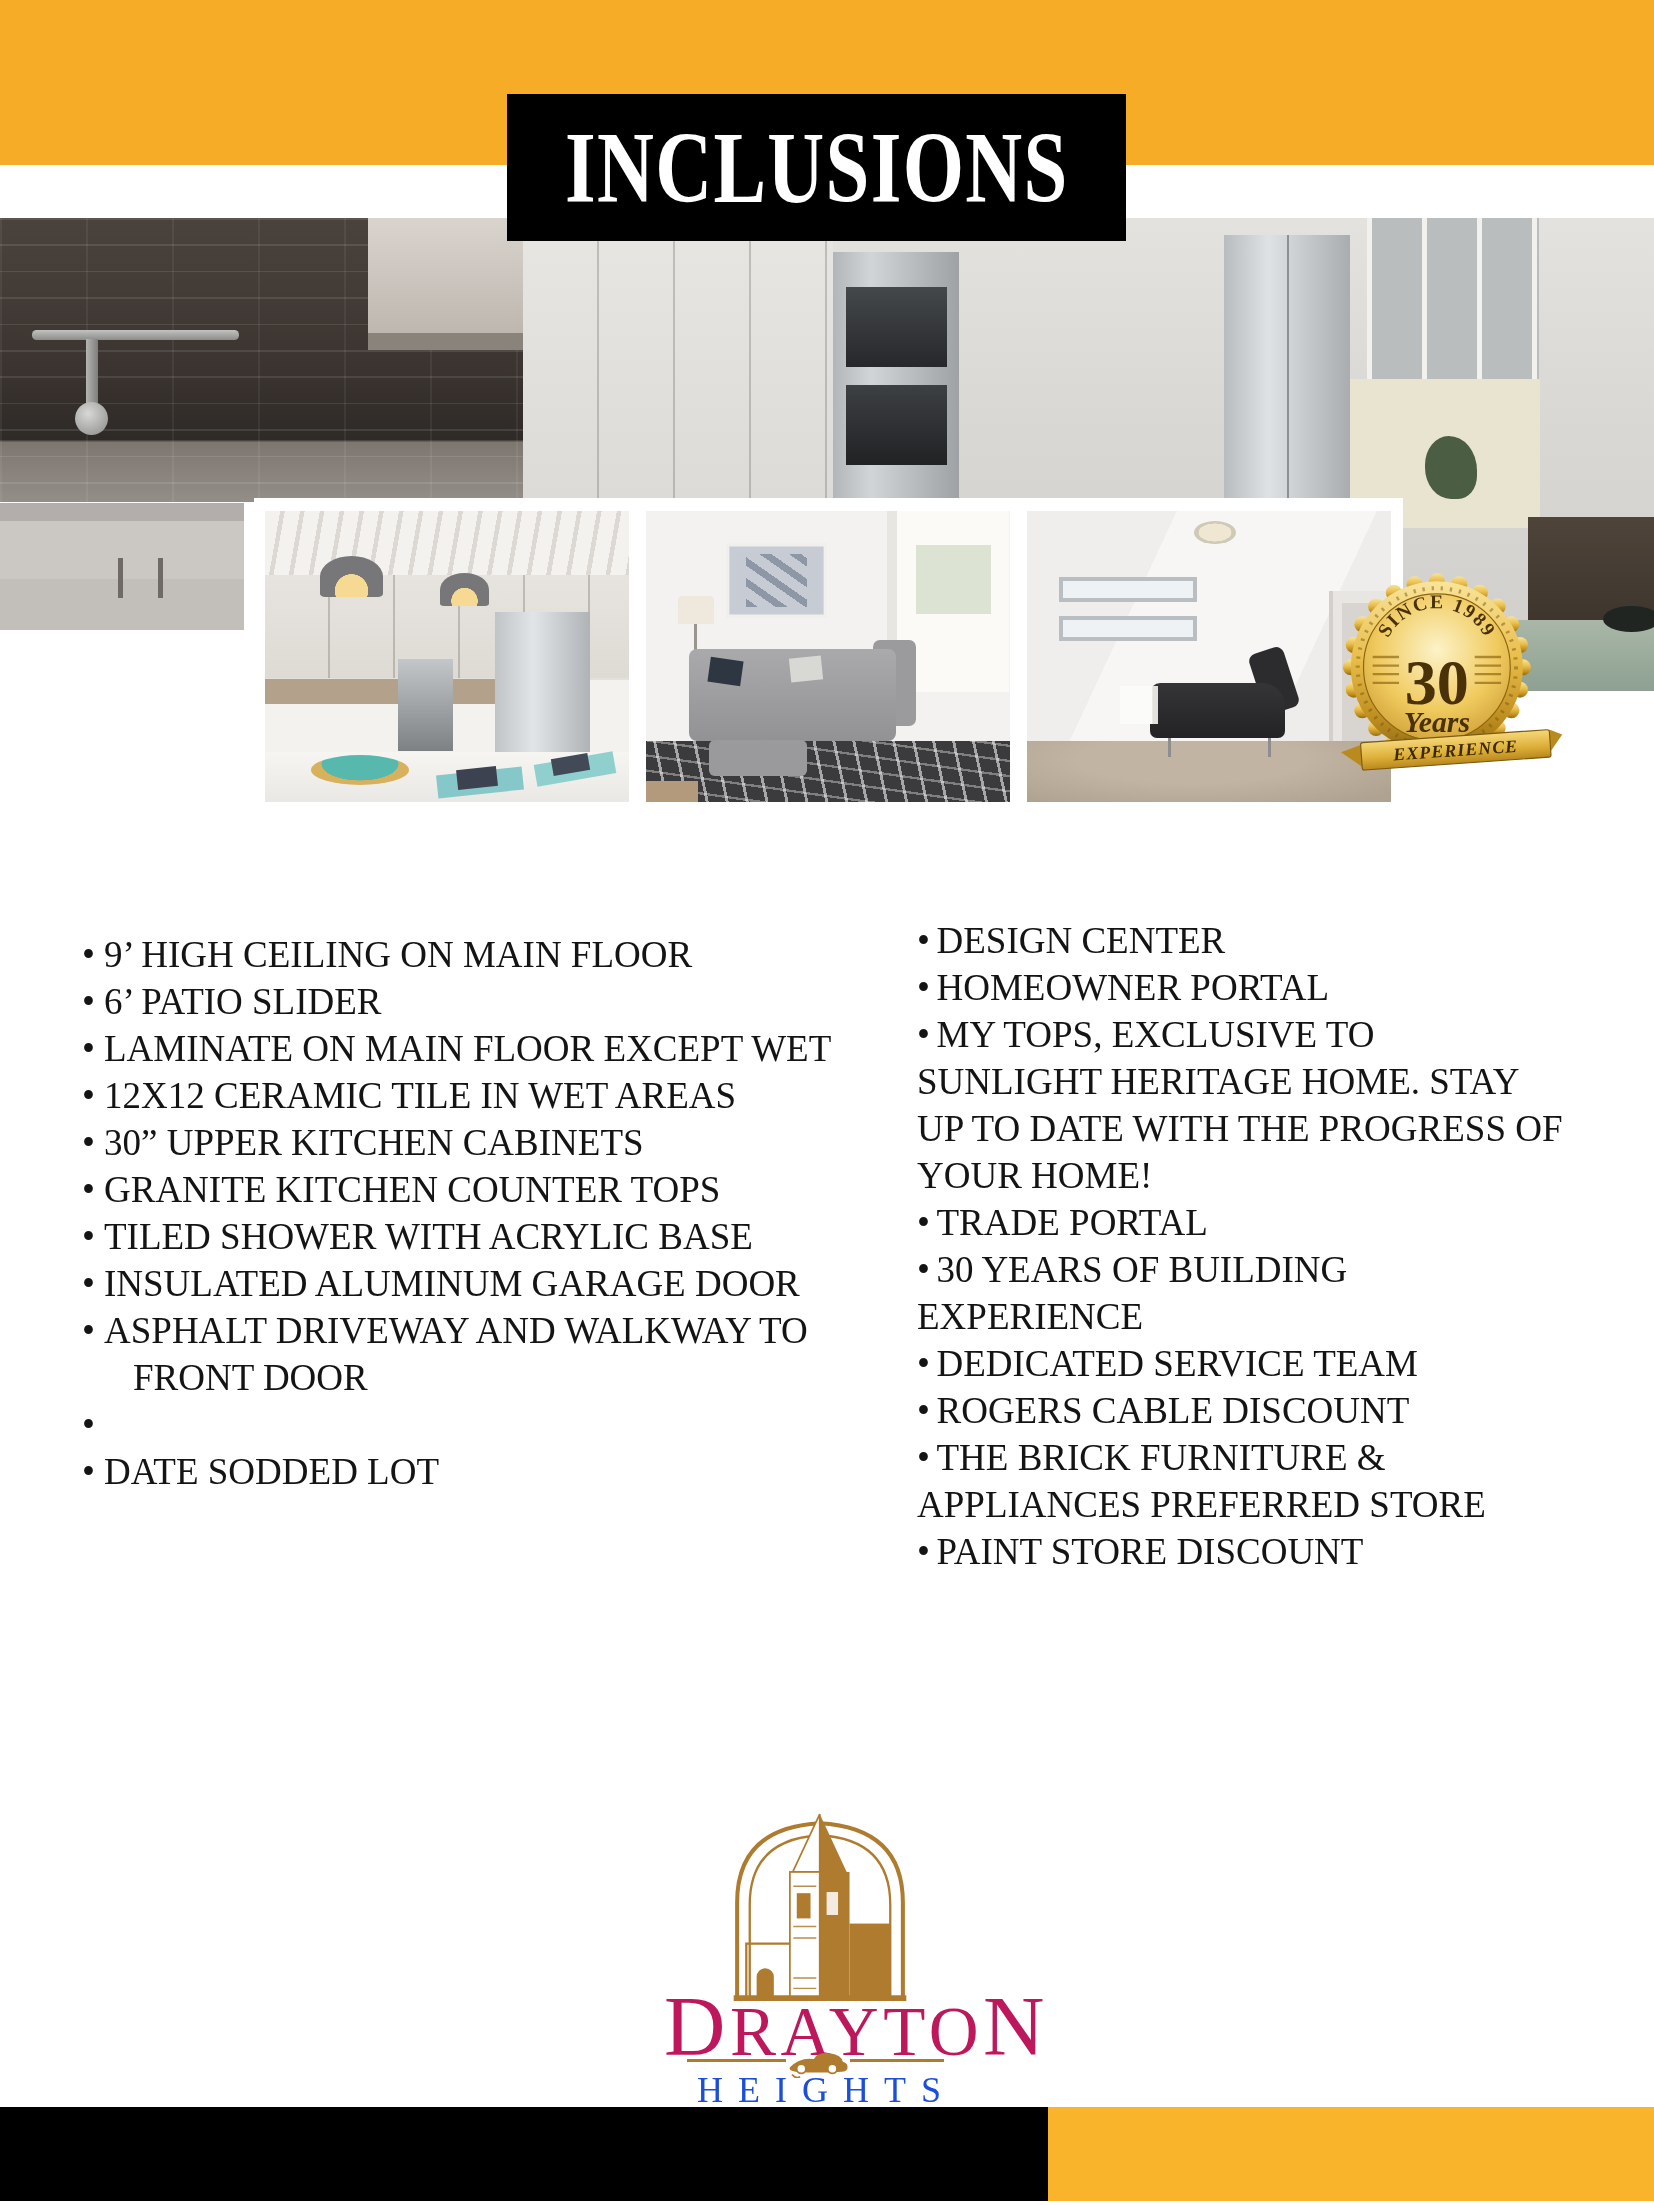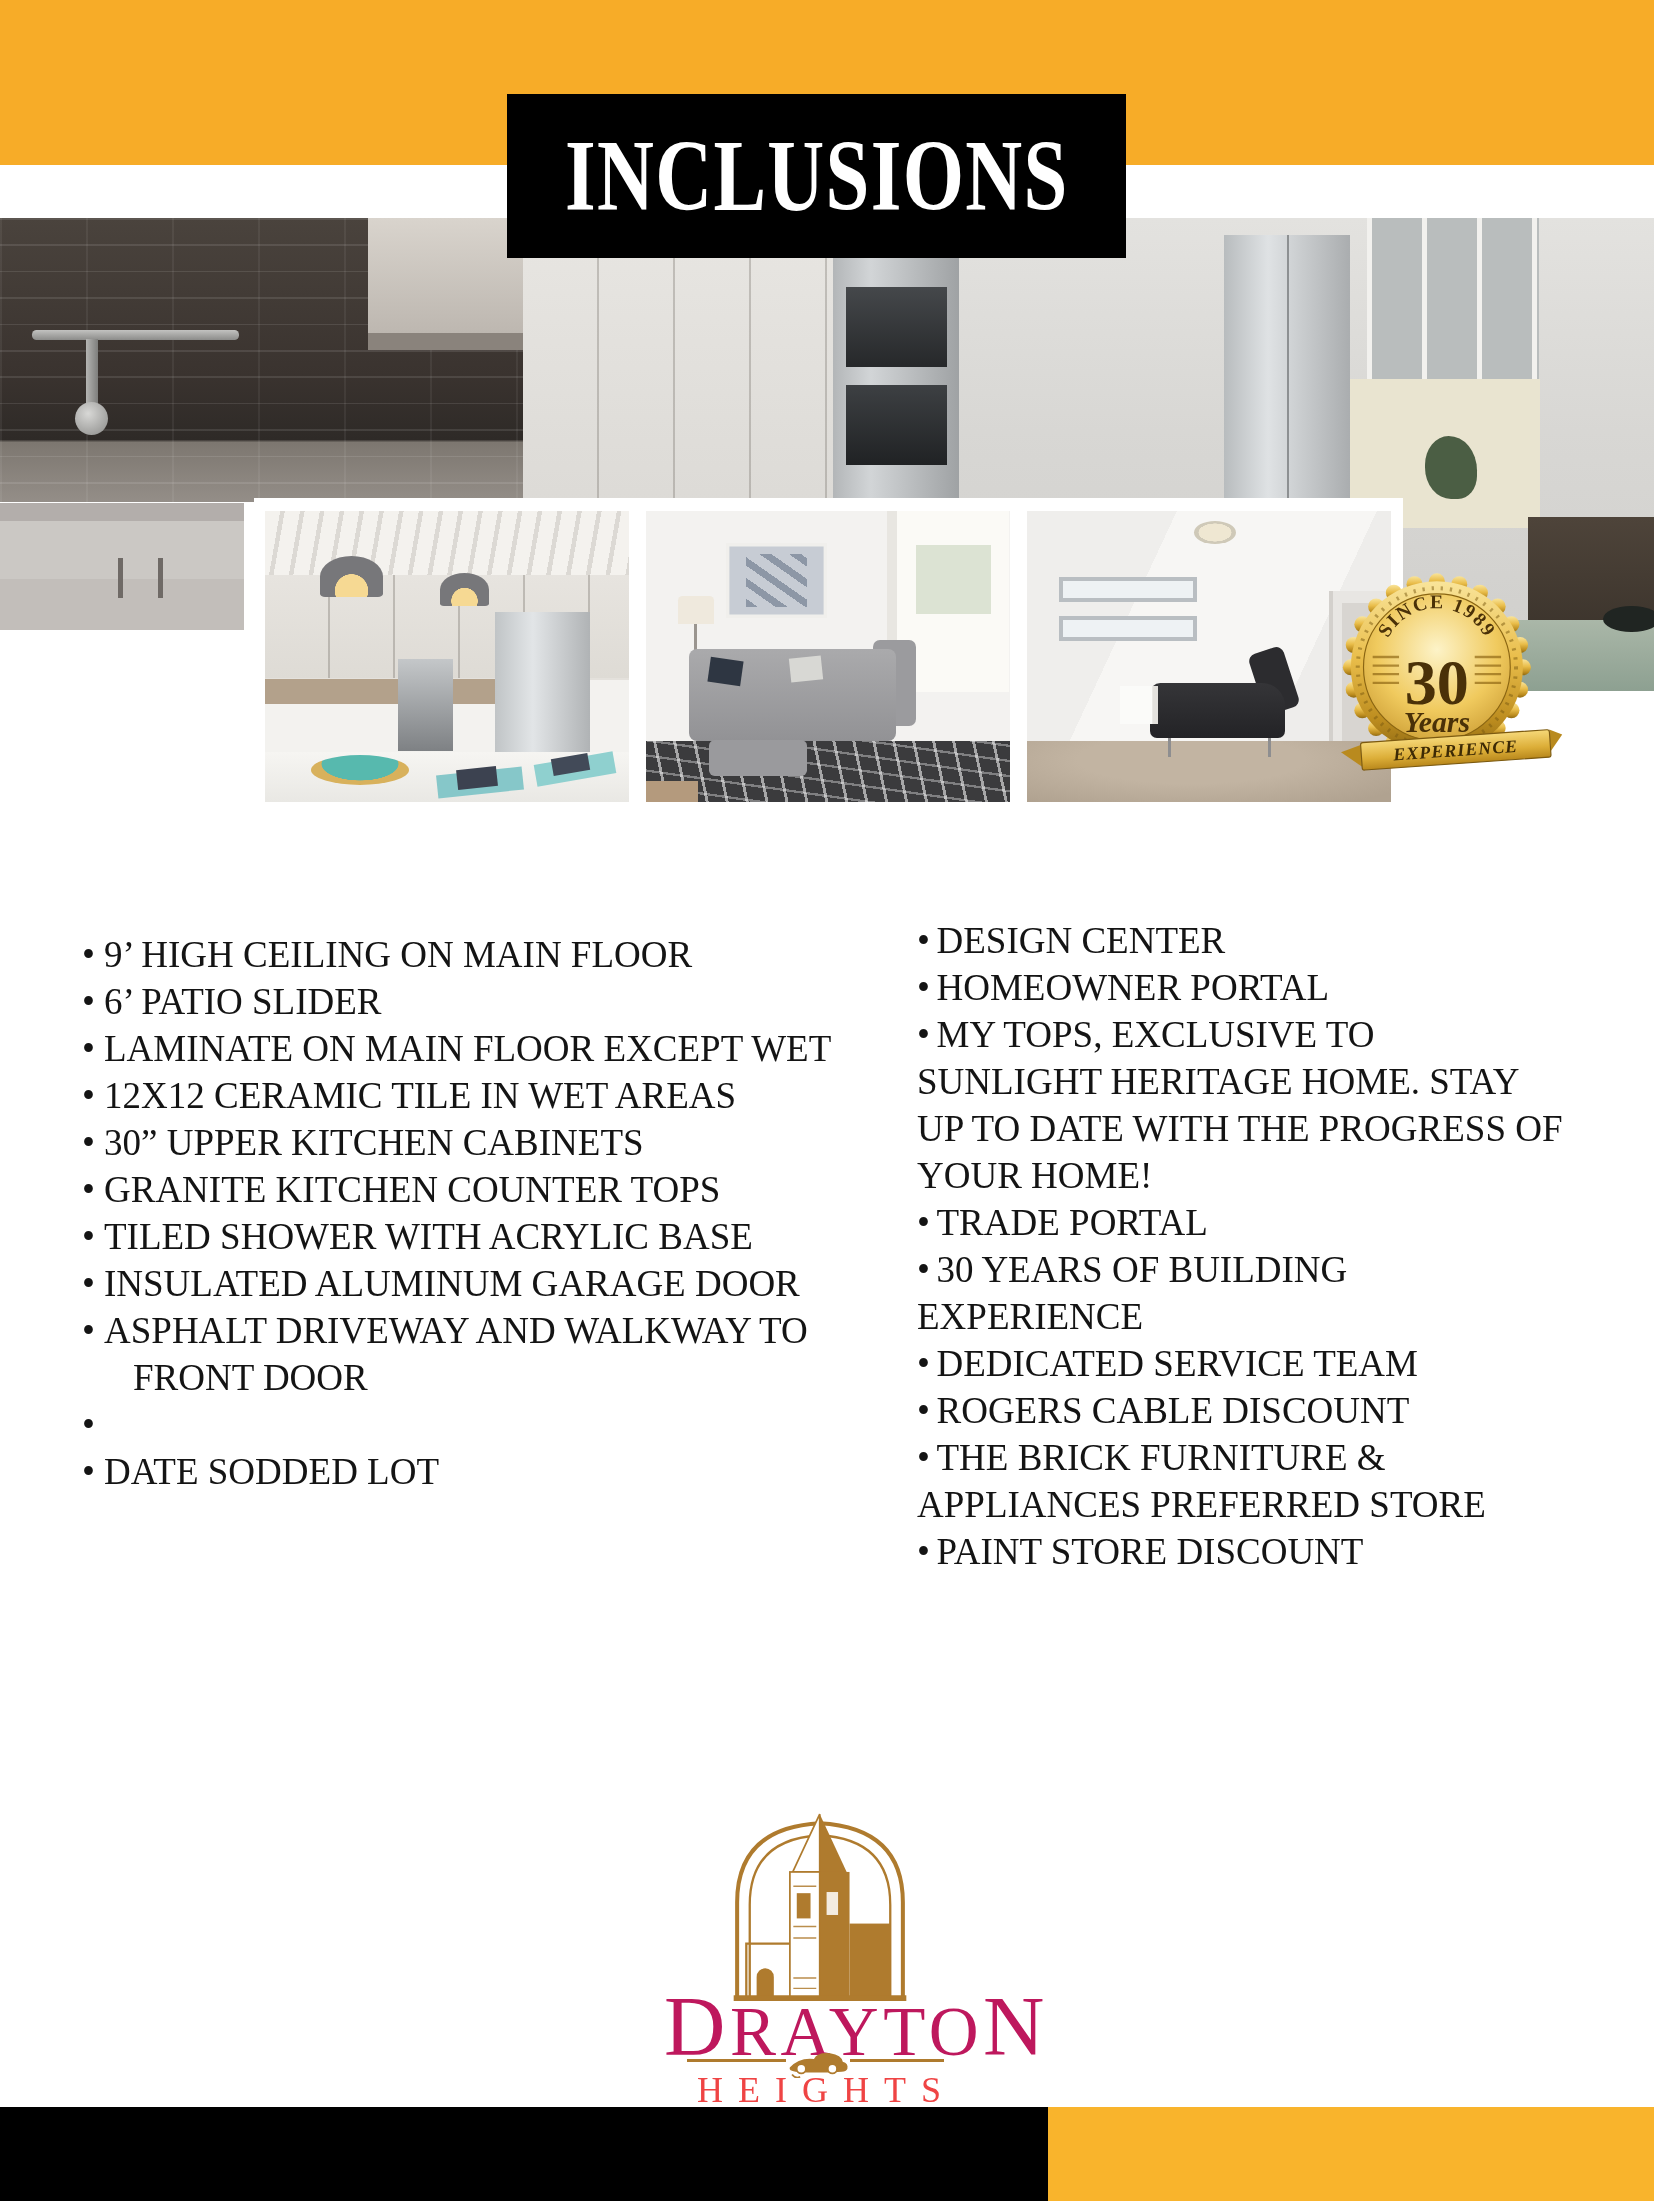--- a/index.html
+++ b/index.html
@@ -38,21 +38,21 @@
   .hero-main .fridge:after{content:"";position:absolute;left:50%;top:0;width:2.3px;height:100%;background:#8d9092;}
   .hero-main .glasscab{left:844px;top:0;width:172px;height:161px;
      background:repeating-linear-gradient(90deg,#f2f1ee 0 4.6px,#b9bdbd 4.6px 55px),#c9cdcc;}
   .hero-main .wallwarm{left:827px;top:161px;width:190px;height:149px;background:#e9e4d0;}
   .hero-main .plant{left:902px;top:218px;width:52px;height:63px;border-radius:50% 60% 40% 55%;background:#4b5e44;}
   .hero-main .darkcab{left:1005px;top:299px;width:127px;height:174px;background:linear-gradient(180deg,#4e443a,#332c25);}
   .hero-main .counter{left:942px;top:402px;width:190px;height:71px;background:linear-gradient(180deg,#aab7a8,#8da091);}
   .hero-main .bowl{left:1080px;top:388px;width:57px;height:26.4px;border-radius:50%;background:#202522;}
 
   
-  .title-box{left:507px;top:94px;width:619px;height:164px;background:#000;display:flex;align-items:center;justify-content:center;}
+  .title-box{left:507px;top:94px;width:619px;height:147px;background:#000;display:flex;align-items:center;justify-content:center;}
   .title-text{color:#fff;font-weight:700;font-size:101px;letter-spacing:1.7px;transform:scaleX(.78);white-space:nowrap;}
 
   
   .frames{left:254px;top:498px;width:1149px;height:315px;background:#fff;}
   .inset{top:511px;height:291px;overflow:hidden;}
   .inset1{left:265px;width:364px;background:linear-gradient(180deg,#efede9 0 24%,#e4e1dc 24% 58%,#f3f2ef 58% 100%);}
   .inset1 .beams{left:0;top:0;width:364px;height:66px;background:repeating-linear-gradient(100deg,#f4f2ee 0 15px,#dcd9d4 15px 19.5px);}
   .inset1 .cabs{left:0;top:64px;width:364px;height:103px;background:repeating-linear-gradient(90deg,transparent 0 63px,rgba(130,125,118,.4) 63px 65px),linear-gradient(180deg,#e7e4df,#dedbd5);}
   .inset1 .bsplash{left:0;top:168px;width:247px;height:25px;background:#b3a18b;}
   .inset1 .steel{left:133px;top:148px;width:55px;height:92px;background:linear-gradient(180deg,#c4c7c9,#7e8184);}
@@ -111,21 +111,21 @@
   .col .indent .txt{padding-left:20.7px;}
   .col .indent2 .txt{padding-left:29px;}
 
   
   .arch{left:729px;top:1806px;}
   .wordmark{left:664px;top:1995px;width:302px;text-align:center;color:#be185d;font-size:69px;line-height:63px;letter-spacing:4.6px;white-space:nowrap;}
   .wordmark .big{font-size:85px;}
   .div-l{left:687px;top:2059px;width:99px;height:2.9px;background:#AF7B2E;}
   .div-r{left:850px;top:2059px;width:94px;height:2.9px;background:#AF7B2E;}
   .car{left:784px;top:2048px;}
-  .subname{left:664px;top:2069px;width:310px;text-align:center;color:#ef4444;font-size:36px;letter-spacing:15px;text-indent:15px;white-space:nowrap;}
+  .subname{left:664px;top:2069px;width:310px;text-align:center;color:#1d4ed8;font-size:36px;letter-spacing:15px;text-indent:15px;white-space:nowrap;}
 
   .badge{left:1338px;top:571px;}
 </style>
 </head>
 <body>
 
 <div class="page">
 
   <div class="abs band-top"></div>
 

